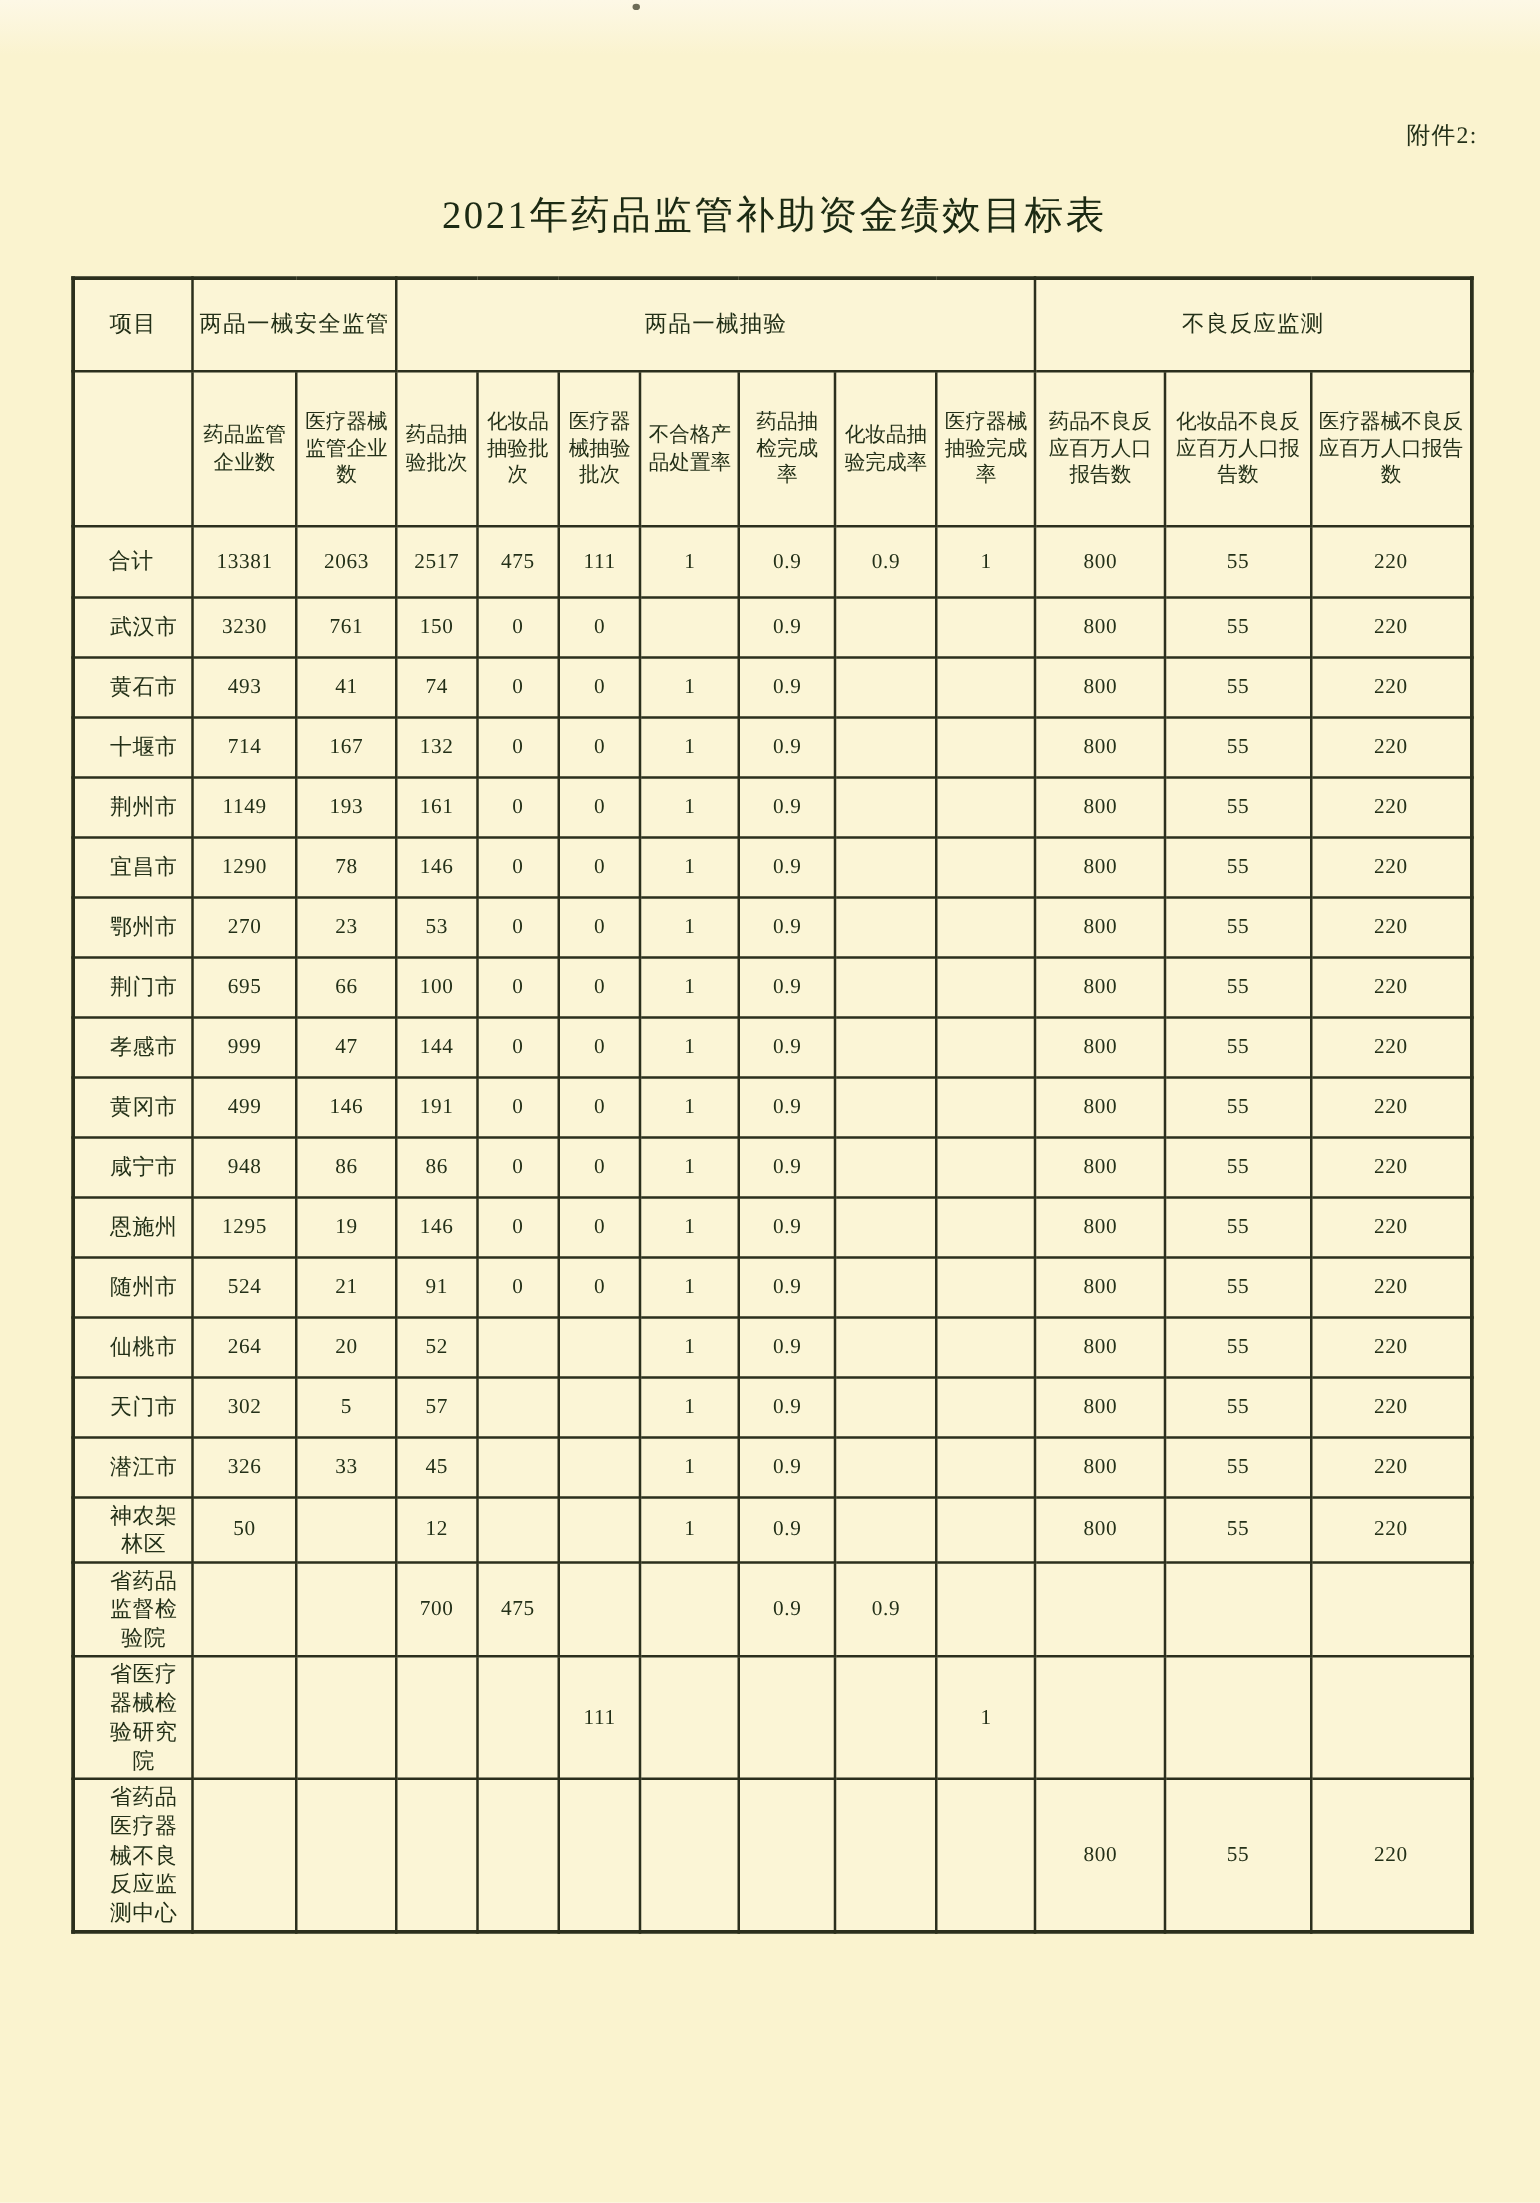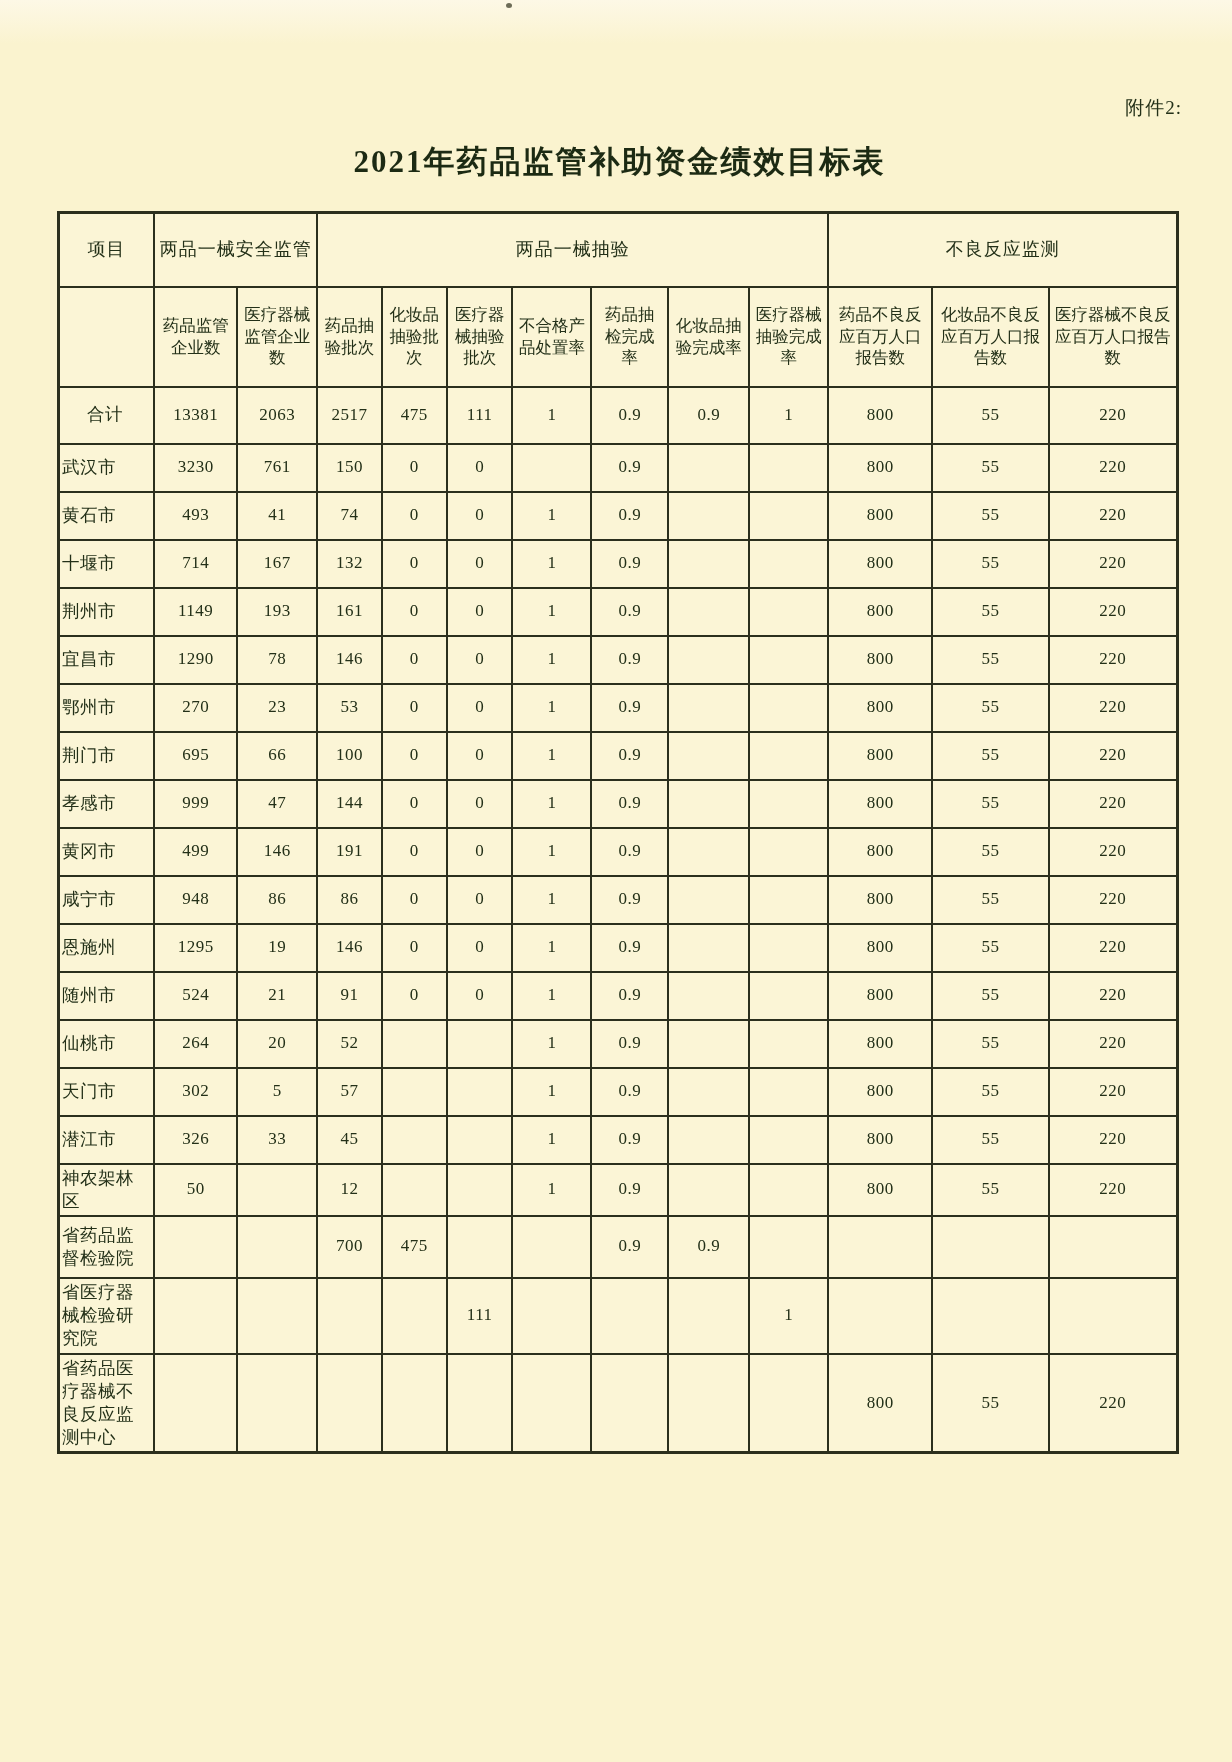--- a/index.html
+++ b/index.html
@@ -25,25 +25,25 @@
   .page{
     position:relative;
     padding:95px 50px 0 57px;
   }
   .attachment{
     font-size:19px;
     letter-spacing:1px;
     text-align:right;
   }
   .title{
-    margin-top:20px;
+    margin-top:30px;
     margin-bottom:28px;
     text-align:center;
     font-size:31px;
-    font-weight:700;
+    font-weight:400;
     letter-spacing:2px;
     color:#1c2a13;
   }
   table{
     width:1122px;
     table-layout:fixed;
     border-collapse:collapse;
     border:3px solid var(--line);
     background:var(--cell-bg);
   }
@@ -51,32 +51,32 @@
     border:2px solid var(--line);
     text-align:center;
     vertical-align:middle;
     font-size:17px;
     line-height:1.32;
     padding:2px 3px;
     overflow:hidden;
     word-break:break-all;
   }
   thead tr:nth-child(1){height:74px;}
-  thead tr:nth-child(2){height:100px;}
+  thead tr:nth-child(2){height:124px;}
   .group-th{font-size:18px;font-weight:400;letter-spacing:1px;}
   .sub-th{font-weight:400;font-size:16.5px;padding:4px 5px;}
   tbody tr{height:48px;}
   tbody tr:nth-child(1){height:57px;}
   tbody tr:nth-child(18){height:62px;}
   tbody tr:nth-child(19){height:76px;}
   tbody tr:nth-child(20){height:64px;}
   tbody tr:nth-child(21){height:98px;}
   td.row-label{
-    text-align:left;
-    padding-left:2px;
+    text-align:center;
+    padding-left:20px;
     font-size:17.5px;
     letter-spacing:.5px;
   }
   tbody tr:nth-child(1) td.row-label{
     text-align:center;
     padding-left:0;
   }
   td.data-cell{
     font-size:17px;
     letter-spacing:.5px;

